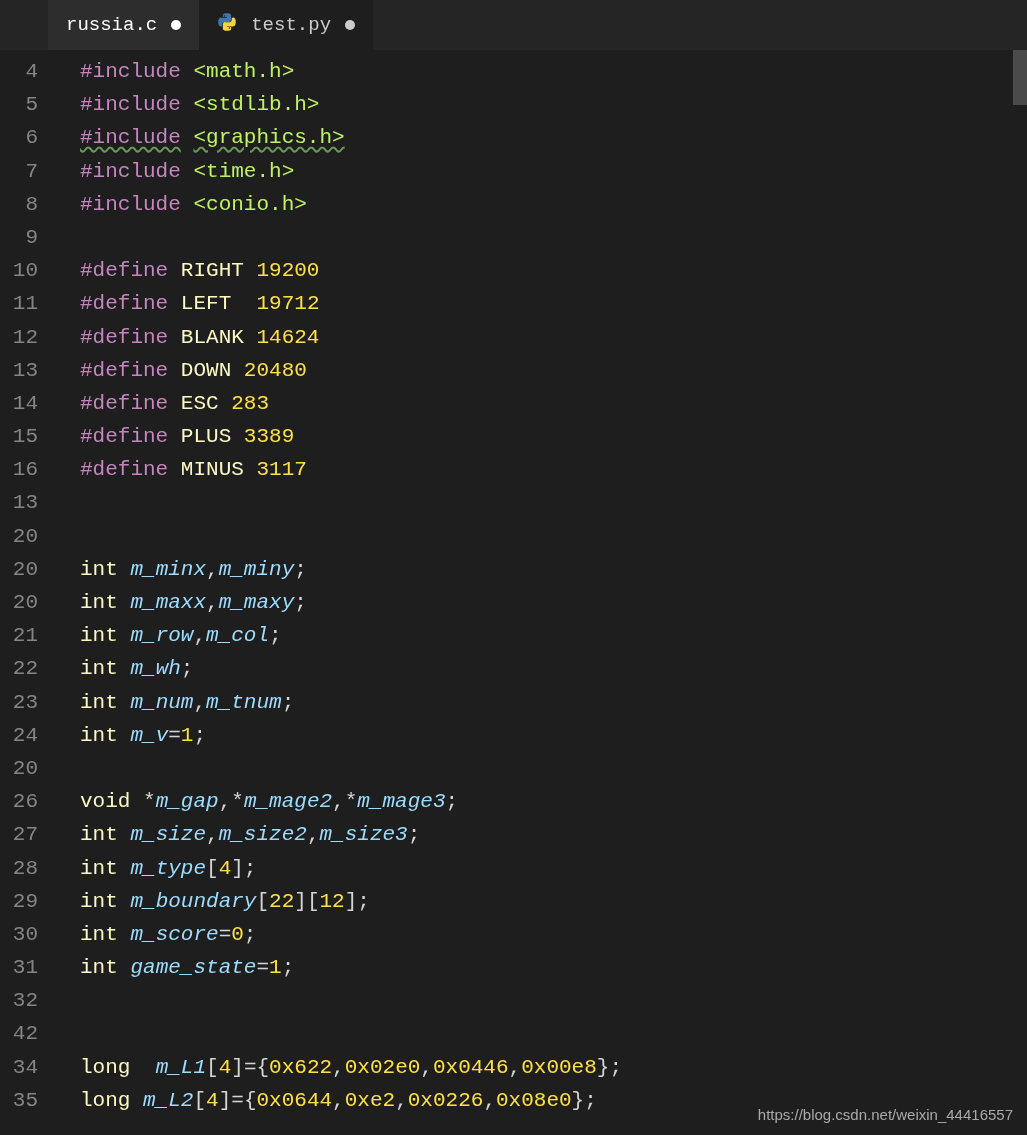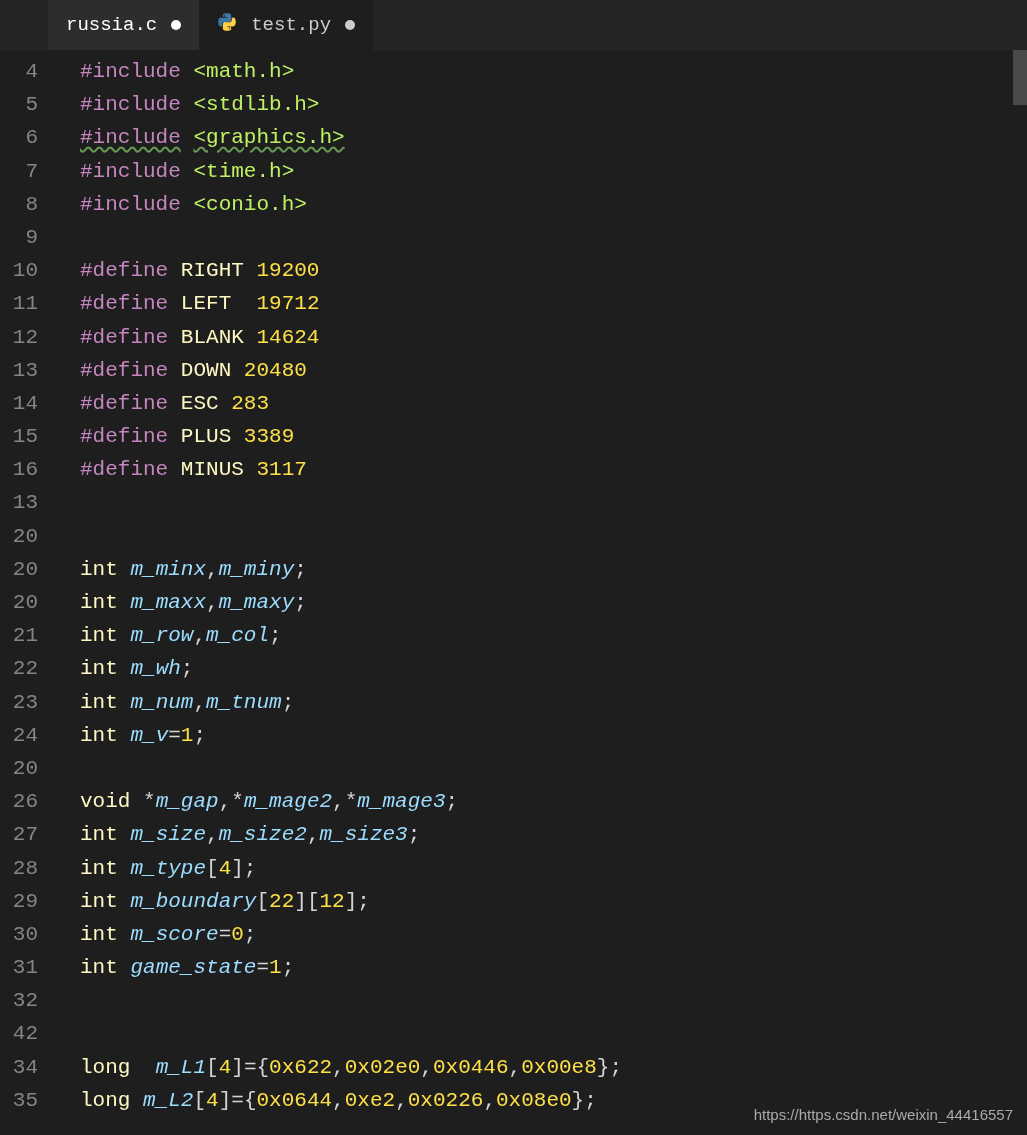--- a/index.html
+++ b/index.html
@@ -146,13 +146,13 @@
       <div>32</div>
       <div>42</div>
       <div>34</div>
       <div>35</div>
     </div>
   <div class="code"><div><span class="c-pre">#include</span><span class="c-txt"> </span><span class="c-inc">&lt;math.h&gt;</span></div><div><span class="c-pre">#include</span><span class="c-txt"> </span><span class="c-inc">&lt;stdlib.h&gt;</span></div><div><span class="c-pre squiggle-green">#include</span><span class="c-txt"> </span><span class="c-inc squiggle-green">&lt;graphics.h&gt;</span></div><div><span class="c-pre">#include</span><span class="c-txt"> </span><span class="c-inc">&lt;time.h&gt;</span></div><div><span class="c-pre">#include</span><span class="c-txt"> </span><span class="c-inc">&lt;conio.h&gt;</span></div><div></div><div><span class="c-pre">#define</span><span class="c-txt"> </span><span class="c-kw">RIGHT</span><span class="c-txt"> </span><span class="c-num">19200</span></div><div><span class="c-pre">#define</span><span class="c-txt"> </span><span class="c-kw">LEFT</span><span class="c-txt">  </span><span class="c-num">19712</span></div><div><span class="c-pre">#define</span><span class="c-txt"> </span><span class="c-kw">BLANK</span><span class="c-txt"> </span><span class="c-num">14624</span></div><div><span class="c-pre">#define</span><span class="c-txt"> </span><span class="c-kw">DOWN</span><span class="c-txt"> </span><span class="c-num">20480</span></div><div><span class="c-pre">#define</span><span class="c-txt"> </span><span class="c-kw">ESC</span><span class="c-txt"> </span><span class="c-num">283</span></div><div><span class="c-pre">#define</span><span class="c-txt"> </span><span class="c-kw">PLUS</span><span class="c-txt"> </span><span class="c-num">3389</span></div><div><span class="c-pre">#define</span><span class="c-txt"> </span><span class="c-kw">MINUS</span><span class="c-txt"> </span><span class="c-num">3117</span></div><div></div><div></div><div><span class="c-kw">int</span><span class="c-txt"> </span><span class="c-id">m_minx</span><span class="c-txt">,</span><span class="c-id">m_miny</span><span class="c-txt">;</span></div><div><span class="c-kw">int</span><span class="c-txt"> </span><span class="c-id">m_maxx</span><span class="c-txt">,</span><span class="c-id">m_maxy</span><span class="c-txt">;</span></div><div><span class="c-kw">int</span><span class="c-txt"> </span><span class="c-id">m_row</span><span class="c-txt">,</span><span class="c-id">m_col</span><span class="c-txt">;</span></div><div><span class="c-kw">int</span><span class="c-txt"> </span><span class="c-id">m_wh</span><span class="c-txt">;</span></div><div><span class="c-kw">int</span><span class="c-txt"> </span><span class="c-id">m_num</span><span class="c-txt">,</span><span class="c-id">m_tnum</span><span class="c-txt">;</span></div><div><span class="c-kw">int</span><span class="c-txt"> </span><span class="c-id">m_v</span><span class="c-txt">=</span><span class="c-num">1</span><span class="c-txt">;</span></div><div></div><div><span class="c-kw">void</span><span class="c-txt"> *</span><span class="c-id">m_gap</span><span class="c-txt">,*</span><span class="c-id">m_mage2</span><span class="c-txt">,*</span><span class="c-id">m_mage3</span><span class="c-txt">;</span></div><div><span class="c-kw">int</span><span class="c-txt"> </span><span class="c-id">m_size</span><span class="c-txt">,</span><span class="c-id">m_size2</span><span class="c-txt">,</span><span class="c-id">m_size3</span><span class="c-txt">;</span></div><div><span class="c-kw">int</span><span class="c-txt"> </span><span class="c-id">m_type</span><span class="c-txt">[</span><span class="c-num">4</span><span class="c-txt">];</span></div><div><span class="c-kw">int</span><span class="c-txt"> </span><span class="c-id">m_boundary</span><span class="c-txt">[</span><span class="c-num">22</span><span class="c-txt">][</span><span class="c-num">12</span><span class="c-txt">];</span></div><div><span class="c-kw">int</span><span class="c-txt"> </span><span class="c-id">m_score</span><span class="c-txt">=</span><span class="c-num">0</span><span class="c-txt">;</span></div><div><span class="c-kw">int</span><span class="c-txt"> </span><span class="c-id">game_state</span><span class="c-txt">=</span><span class="c-num">1</span><span class="c-txt">;</span></div><div></div><div></div><div><span class="c-kw">long</span><span class="c-txt">  </span><span class="c-id">m_L1</span><span class="c-txt">[</span><span class="c-num">4</span><span class="c-txt">]={</span><span class="c-num">0x622</span><span class="c-txt">,</span><span class="c-num">0x02e0</span><span class="c-txt">,</span><span class="c-num">0x0446</span><span class="c-txt">,</span><span class="c-num">0x00e8</span><span class="c-txt">};</span></div><div><span class="c-kw">long</span><span class="c-txt"> </span><span class="c-id">m_L2</span><span class="c-txt">[</span><span class="c-num">4</span><span class="c-txt">]={</span><span class="c-num">0x0644</span><span class="c-txt">,</span><span class="c-num">0xe2</span><span class="c-txt">,</span><span class="c-num">0x0226</span><span class="c-txt">,</span><span class="c-num">0x08e0</span><span class="c-txt">};</span></div></div>
 </div>
 
 <div class="scrollbar"></div>
 
-<div class="watermark">https://https.csdn.net/weixin_44416557</div>
+<div class="watermark">https://blog.csdn.net/weixin_44416557</div>
 
 </body></html>

